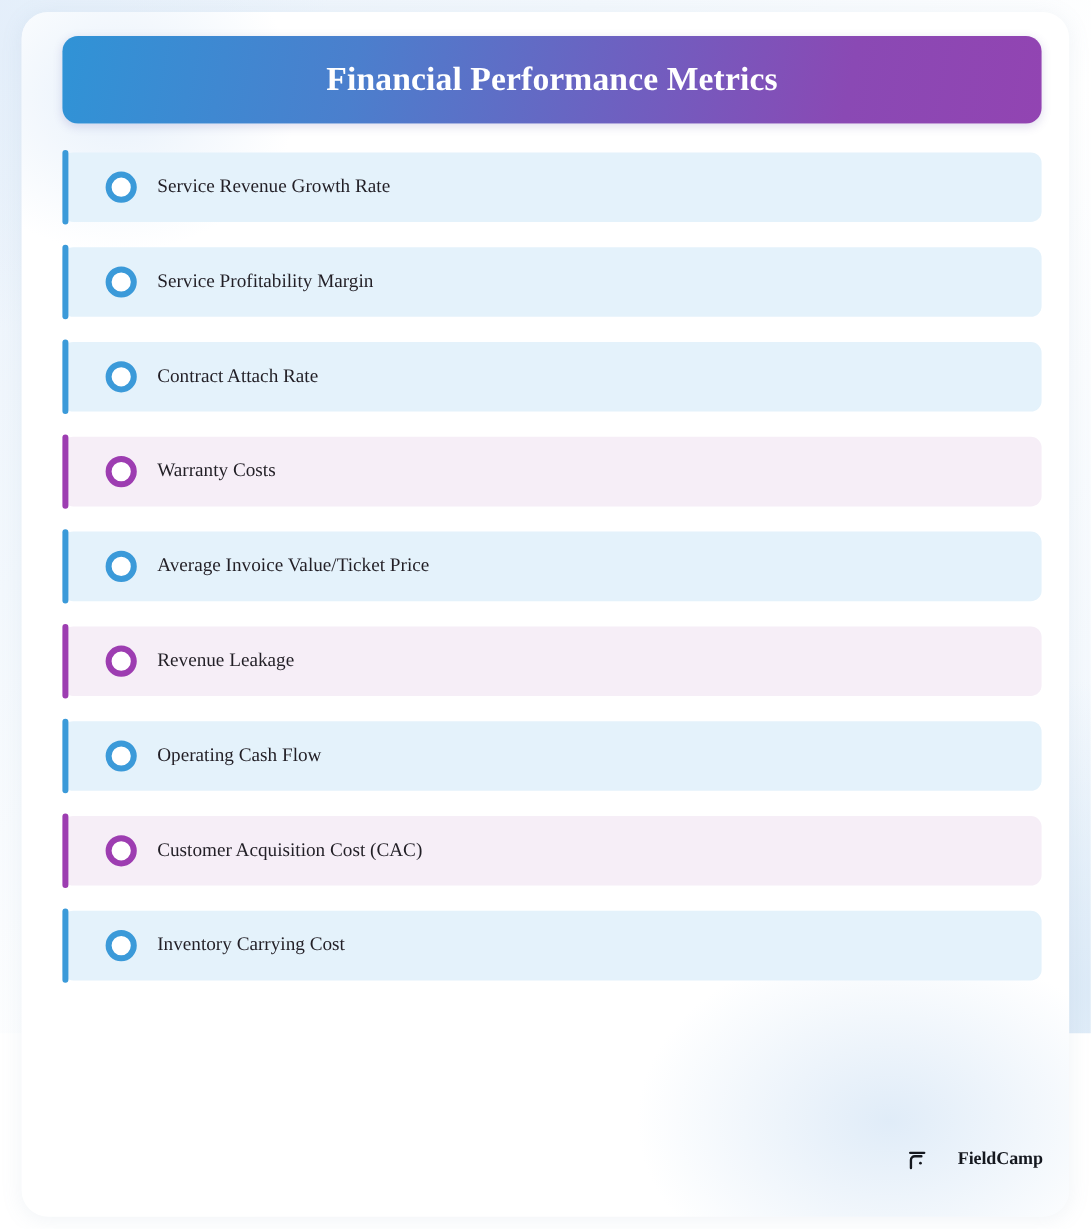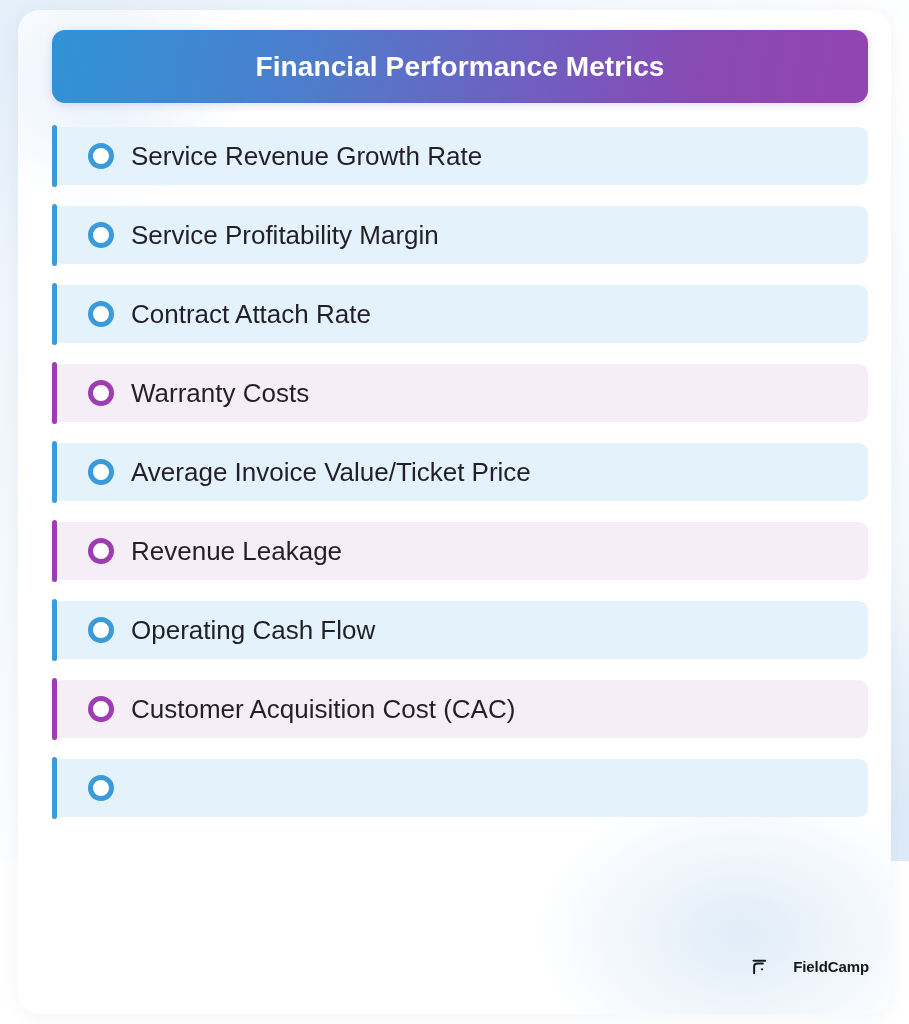--- a/index.html
+++ b/index.html
@@ -17,20 +17,21 @@
 
   
   .page {
     position: relative;
     width: 909px;
     height: 861px;
     background:
       radial-gradient(700px 420px at 102% 96%, #dceaf7 0%, rgba(220,234,247,0) 62%),
       radial-gradient(520px 380px at -6% 4%, #e3eefa 0%, rgba(227,238,250,0) 64%),
       linear-gradient(135deg, #eaf2fb 0%, #f3f8fd 28%, #ffffff 55%, #eef5fc 100%);
+    font-family: Liberation Serif, serif;
   }
 
   
   .card {
     position: absolute;
     left: 18px;
     top: 10px;
     width: 873px;
     height: 1004px;
     background: #ffffff;
@@ -119,21 +120,21 @@
     border-radius: 50%;
     box-sizing: border-box;
     flex: 0 0 auto;
     background: #ffffff;
   }
   .row.blue   .dot { border: 5px solid #3b9ad9; }
   .row.purple .dot { border: 5px solid #9d3db1; }
 
   .row-label {
     margin-left: 17px;
-    font-size: 26px;
+    font-size: 16px;
     color: #221f26;
     line-height: 1.1;
     white-space: nowrap;
   }
 
   
   .logo {
     position: absolute;
     right: 22px;
     bottom: 38px;
@@ -203,20 +204,21 @@
           <span class="row-label">Operating Cash Flow</span>
         </div>
         <div class="row purple">
           <span class="accent"></span>
           <span class="dot"></span>
           <span class="row-label">Customer Acquisition Cost (CAC)</span>
         </div>
         <div class="row blue">
           <span class="accent"></span>
           <span class="dot"></span>
+          <span class="row-label">Inventory Carrying Cost</span>
         </div>
       </div>
 
     <div class="logo">
       <span class="logo-mark">
         <svg viewBox="0 0 24 24" width="19" height="19" aria-hidden="true">
           <rect x="3.2" y="3.4" width="17.2" height="2.5" rx="1.25" fill="#15181f"></rect>
           <path d="M5.2 20.6 L5.2 12.2 C5.2 9.9 7.0 8.3 9.3 8.3 L16.2 8.3" stroke="#15181f" stroke-width="2.5" stroke-linecap="round" fill="none"></path>
           <circle cx="15.2" cy="15.6" r="1.45" fill="#15181f"></circle>
         </svg>

